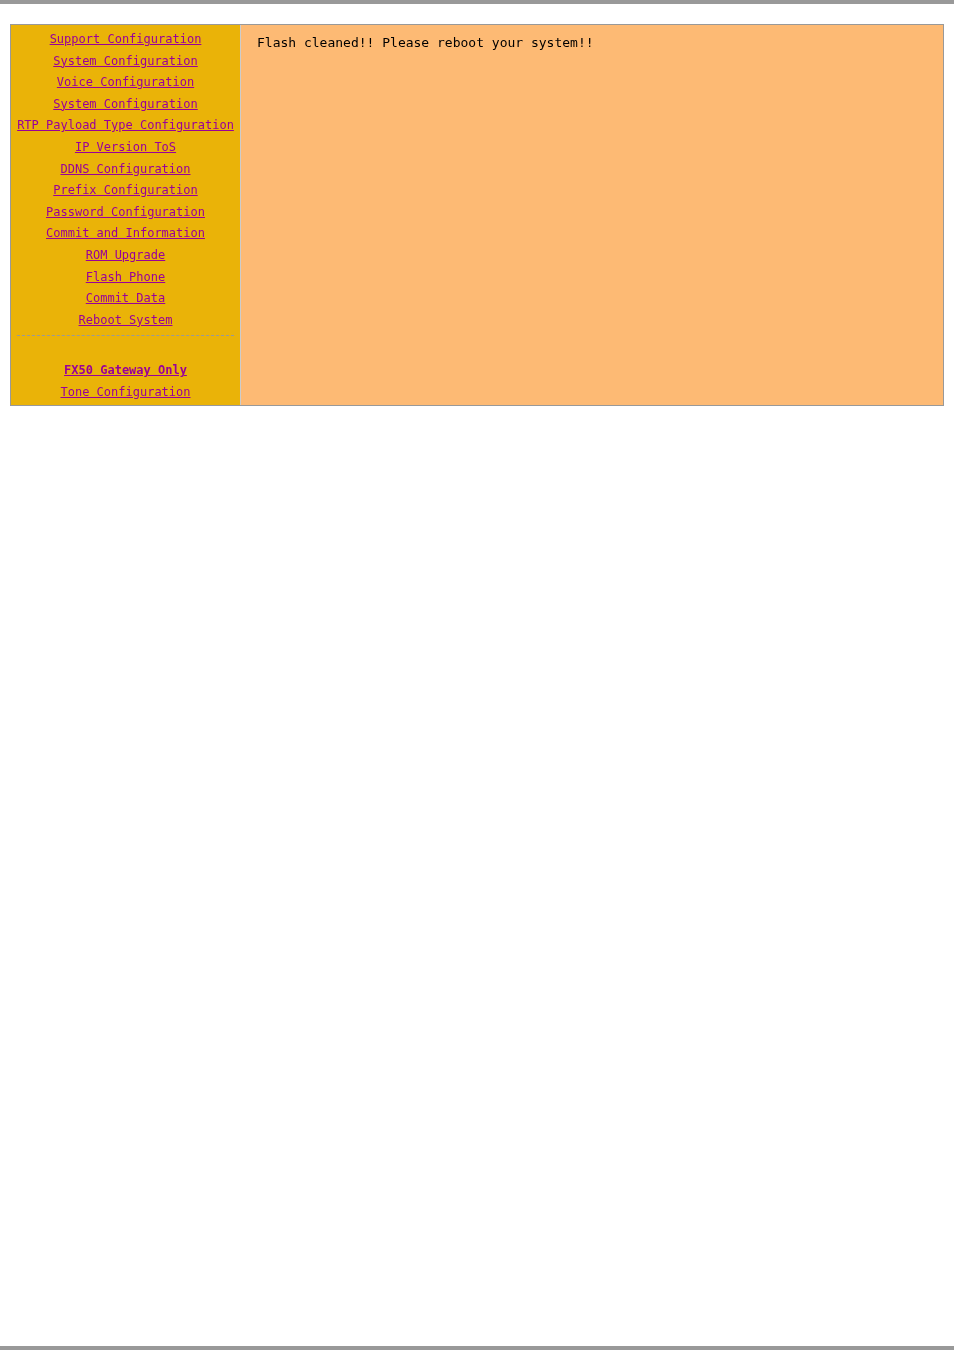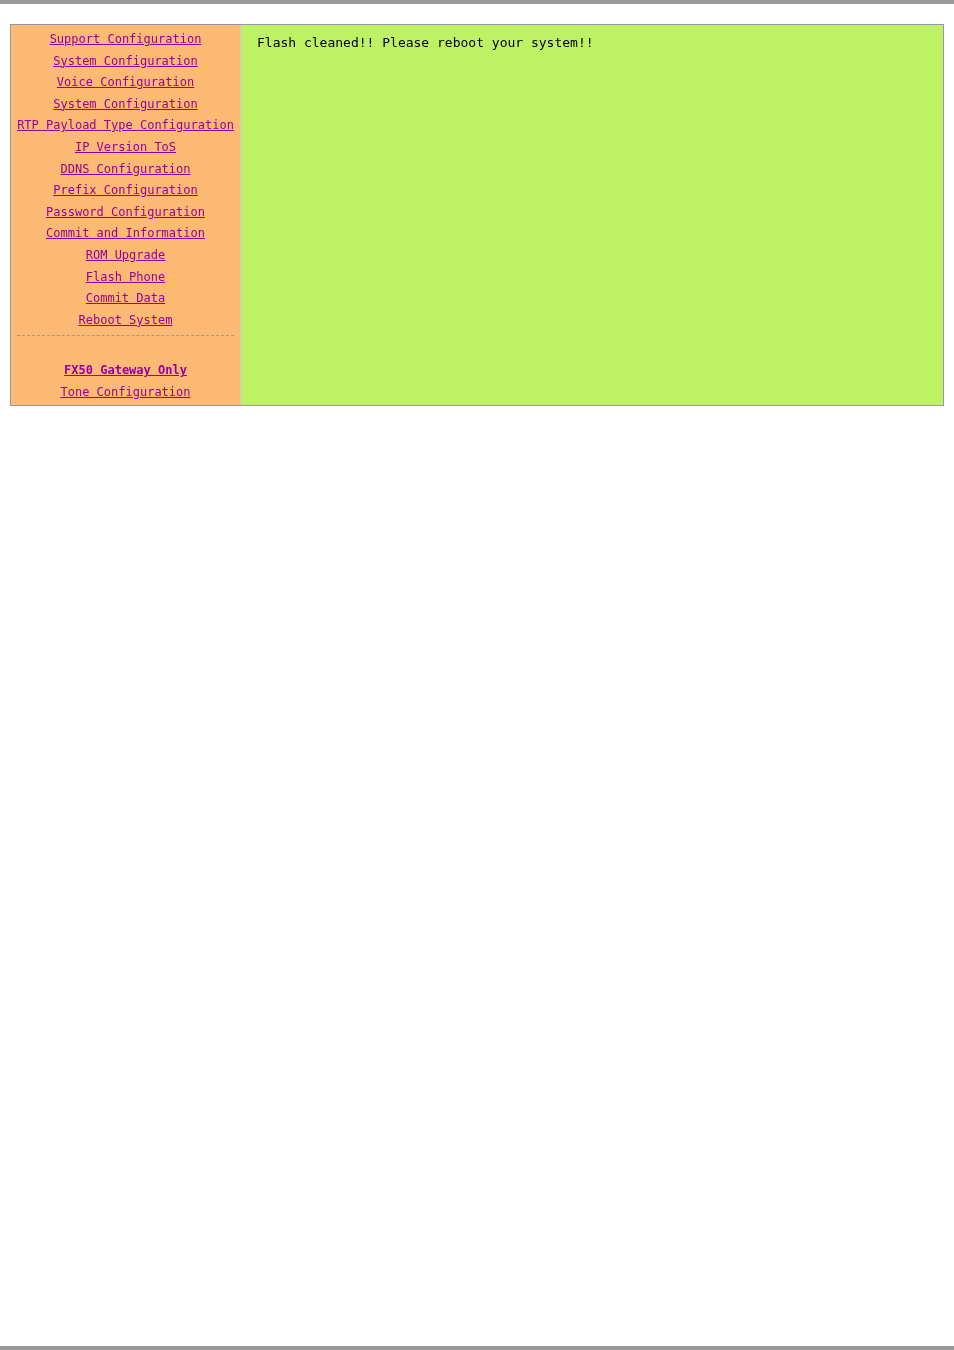--- a/index.html
+++ b/index.html
@@ -29,21 +29,21 @@
       margin: 20px 10px 10px 10px;
       border: 1px solid #999;
       min-height: 380px;
     }
     .sidebar {
       width: 230px;
       min-width: 230px;
       border-right: 1px solid #ccc;
       overflow-y: scroll;
       max-height: 380px;
-      background: #fdba74;
+      background: #eab308;
       padding: 4px 0;
       position: relative;
     }
     .sidebar-item {
       display: block;
       text-align: center;
       padding: 3px 6px;
       color: #990099;
       text-decoration: underline;
       font-family: monospace;
@@ -65,21 +65,21 @@
       font-family: monospace;
       font-size: 12px;
       font-weight: bold;
       cursor: pointer;
       line-height: 1.3;
       margin-top: 24px;
     }
     .content-area {
       flex: 1;
       padding: 10px 16px;
-      background: #bef264;
+      background: #fdba74;
       font-family: monospace;
       font-size: 13px;
       color: #333;
     }
     .flash-message {
       color: #000;
       font-size: 13px;
       font-family: monospace;
     }
     

